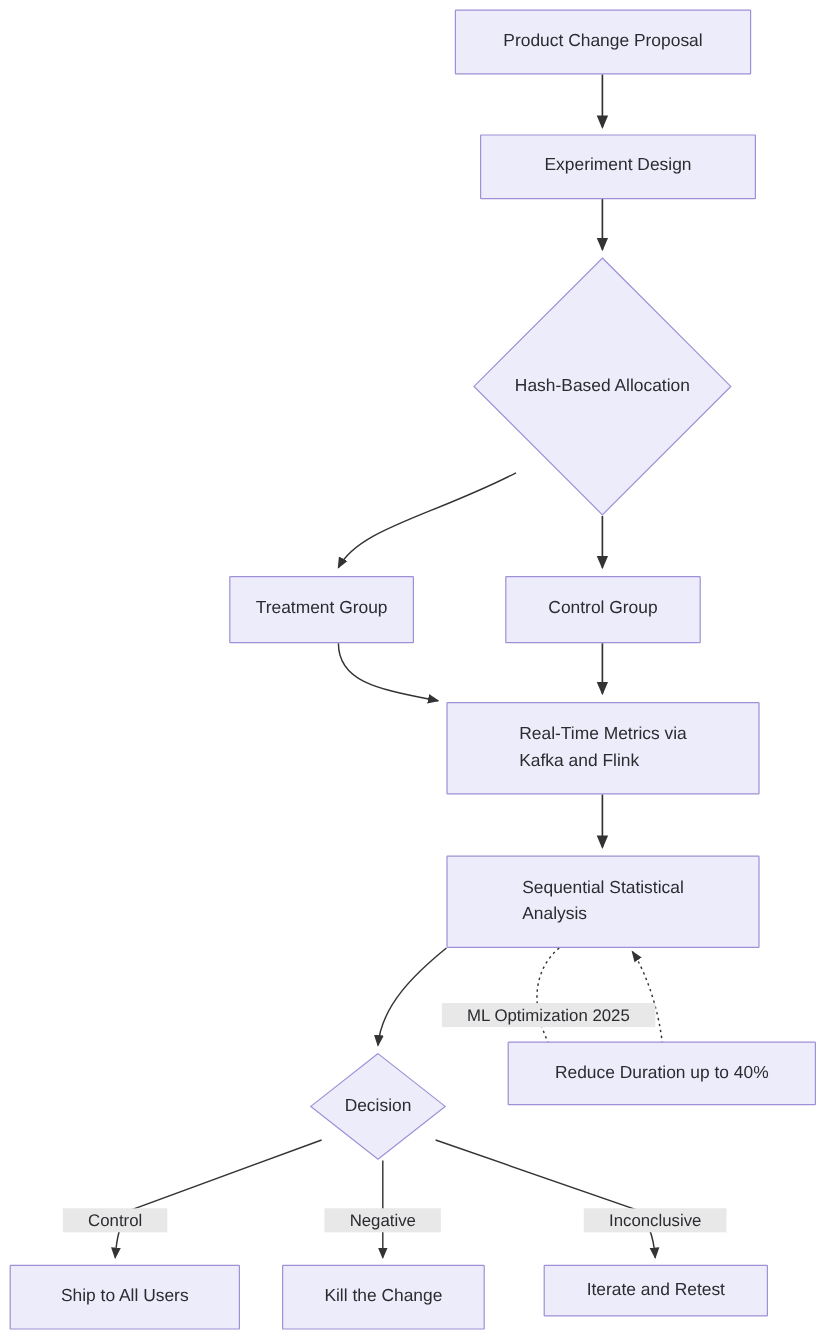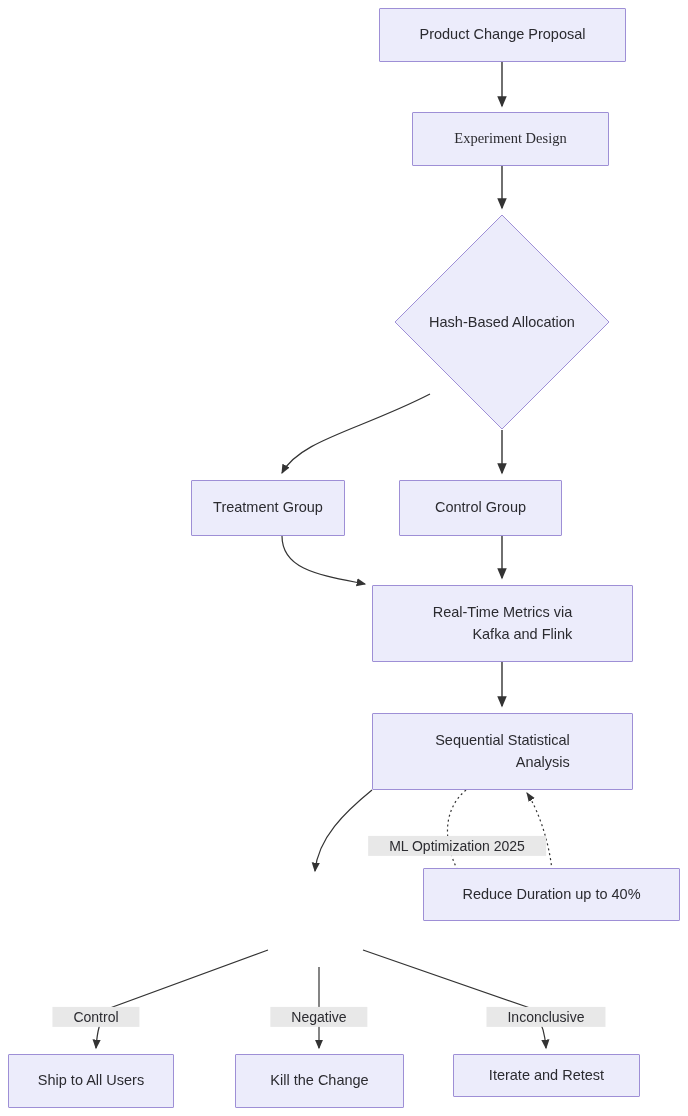--- a/index.html
+++ b/index.html
@@ -30,21 +30,21 @@
   }
   .node {
     position: absolute;
     box-sizing: border-box;
     background: #ececfb;
     border: 1px solid #9e8fd6;
     border-radius: 1px;
     display: flex;
     align-items: center;
     justify-content: center;
-    text-align: right;
+    text-align: left;
     color: #2b2b30;
     font-size: 14.5px;
     line-height: 1.45;
     white-space: pre-line;
   }
   .diamond-wrap {
     position: absolute;
     display: flex;
     align-items: center;
     justify-content: center;
@@ -112,43 +112,49 @@
 
     <path d="M268,950 L110,1008 C99,1018 97,1034 96,1048" stroke="#333333" stroke-width="1.2" fill="none" marker-end="url(#arrow)"></path>
 
     <path d="M319,967 L319,1048" stroke="#333333" stroke-width="1.2" fill="none" marker-end="url(#arrow)"></path>
 
     <path d="M363,950 L530,1008 C542,1018 545,1034 546,1048" stroke="#333333" stroke-width="1.2" fill="none" marker-end="url(#arrow)"></path>
   </svg>
 
   <div class="node" style="left:379px; top:8px; width:247px; height:54px;">Product Change Proposal</div>
 
-  <div class="node" style="left:412px; top:112px; width:197px; height:54px;font-family:Liberation Serif, serif;">Experiment Design</div>
+  <div class="node" style="left:400px; top:112px; width:230px; height:54px;">Experiment Design</div>
 
   <div class="diamond-wrap" style="left:394px; top:214px; width:216px; height:216px;">
     <svg class="diamond-shape" viewBox="0 0 216 216" xmlns="http://www.w3.org/2000/svg">
       <polygon points="108,1 215,108 108,215 1,108" fill="#ececfb" stroke="#9e8fd6" stroke-width="1"></polygon>
     </svg>
     <span class="diamond-label">Hash-Based Allocation</span>
   </div>
 
   <div class="node" style="left:191px; top:480px; width:154px; height:56px;">Treatment Group</div>
 
-  <div class="node" style="left:399px; top:480px; width:163px; height:56px;">Control Group</div>
+  <div class="node" style="left:421px; top:480px; width:163px; height:56px;">Control Group</div>
 
   <div class="node" style="left:372px; top:585px; width:261px; height:77px;">Real-Time Metrics via
 Kafka and Flink</div>
 
   <div class="node" style="left:372px; top:713px; width:261px; height:77px;">Sequential Statistical
 Analysis</div>
 
+  <div class="diamond-wrap" style="left:258px; top:877px; width:114px; height:90px;">
+    <svg class="diamond-shape" viewBox="0 0 114 90" xmlns="http://www.w3.org/2000/svg">
+      <polygon points="57,1 113,45 57,89 1,45" fill="#ececfb" stroke="#9e8fd6" stroke-width="1"></polygon>
+    </svg>
+    <span class="diamond-label">Decision</span>
+  </div>
 
   <div class="node" style="left:423px; top:868px; width:257px; height:53px;">Reduce Duration up to 40%</div>
 
-  <div class="node" style="left:8px; top:1054px; width:166px; height:54px;">Ship to All Users</div>
+  <div class="node" style="left:8px; top:1054px; width:192px; height:54px;">Ship to All Users</div>
 
   <div class="node" style="left:235px; top:1054px; width:169px; height:54px;">Kill the Change</div>
 
   <div class="node" style="left:453px; top:1054px; width:187px; height:43px;">Iterate and Retest</div>
 
   <div class="edge-label" style="left:457px; top:846px;">ML Optimization 2025</div>
 
   <div class="edge-label" style="left:96px; top:1017px;">Control</div>
 
   <div class="edge-label" style="left:319px; top:1017px;">Negative</div>

